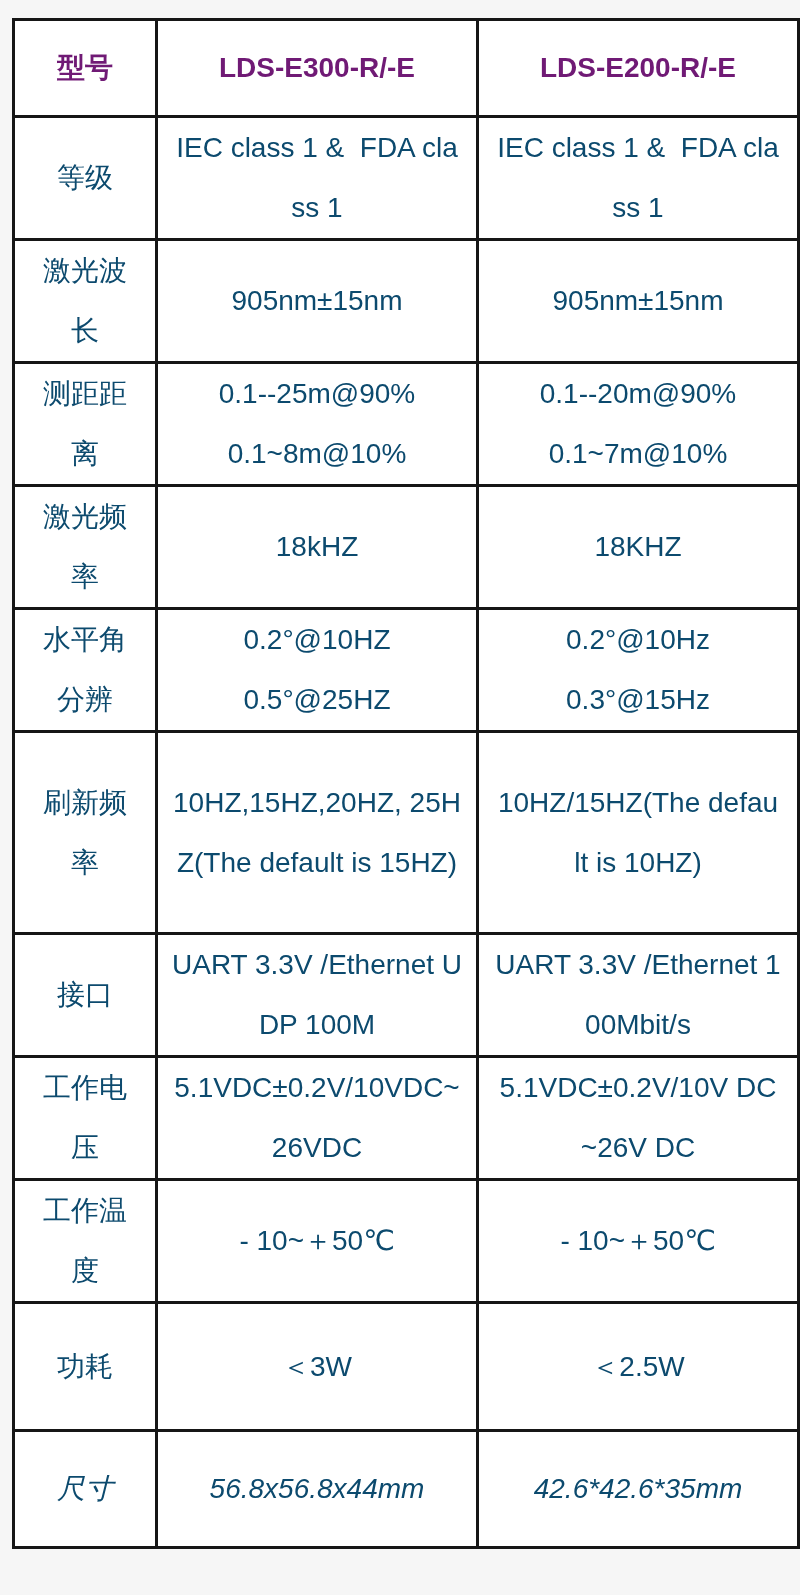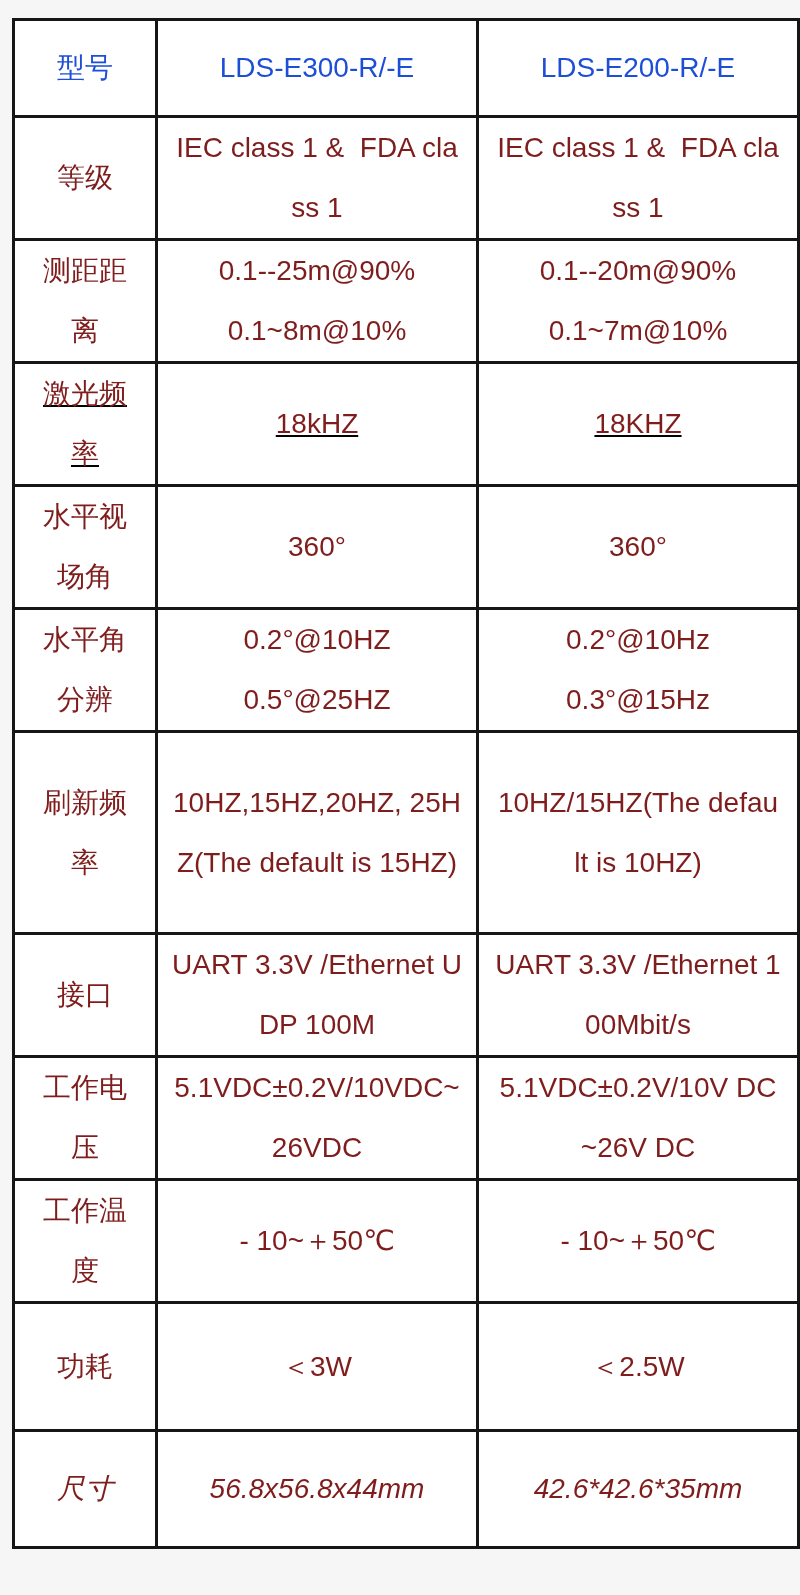--- a/index.html
+++ b/index.html
@@ -31,36 +31,36 @@
     background: #ffffff;
   }
   table.spec-table col.c-label { width: 143px; }
   table.spec-table col.c-val   { width: 321px; }
   table.spec-table th,
   table.spec-table td {
     border: 3px solid #161616;
     background: #ffffff;
     text-align: center;
     vertical-align: middle;
-    color: #7f1d1d;
+    color: #0c4a6e;
     font-size: 28px;
     line-height: 60px;
     white-space: pre-wrap;
     padding: 0 4px;
     overflow: hidden;
   }
   table.spec-table th {
-    font-weight: 400;
-    color: #1d4ed8;
+    font-weight: 700;
+    color: #701a75;
   }
   
   thead tr            { height: 97px; }
   tbody tr:nth-child(1)  { height: 120px; }
   tbody tr:nth-child(2)  { height: 123px; }
-  tbody tr:nth-child(3)  { height: 122px; text-decoration: underline; }
+  tbody tr:nth-child(3)  { height: 122px; }
   tbody tr:nth-child(4)  { height: 123px; }
   tbody tr:nth-child(5)  { height: 122px; }
   tbody tr:nth-child(6)  { height: 202px; }
   tbody tr:nth-child(7)  { height: 120px; }
   tbody tr:nth-child(8)  { height: 121px; }
   tbody tr:nth-child(9)  { height: 62px; }
   tbody tr:nth-child(10) { height: 128px; }
   tbody tr:nth-child(11) { height: 117px; font-style: italic; }
   tbody tr:nth-child(12) { height: 62px; }
   tbody tr:nth-child(13) { height: 56px; }
@@ -85,38 +85,38 @@
   </thead>
   <tbody>
     <tr>
       <td>等级</td>
       <td>IEC class 1 &amp;  FDA cla
 ss 1</td>
       <td>IEC class 1 &amp;  FDA cla
 ss 1</td>
     </tr>
     <tr>
+      <td>激光波
+长</td>
+      <td>905nm±15nm</td>
+      <td>905nm±15nm</td>
+    </tr>
+    <tr>
       <td>测距距
 离</td>
       <td>0.1--25m@90%
 0.1~8m@10%</td>
       <td>0.1--20m@90%
 0.1~7m@10%</td>
     </tr>
     <tr>
       <td>激光频
 率</td>
       <td>18kHZ</td>
       <td>18KHZ</td>
-    </tr>
-    <tr>
-      <td>水平视
-场角</td>
-      <td>360°</td>
-      <td>360°</td>
     </tr>
     <tr>
       <td>水平角
 分辨</td>
       <td>0.2°@10HZ
 0.5°@25HZ</td>
       <td>0.2°@10Hz
 0.3°@15Hz</td>
     </tr>
     <tr>

